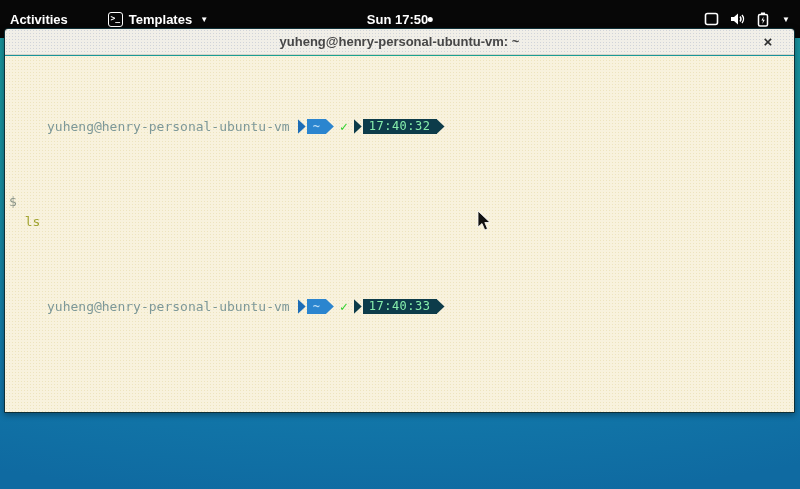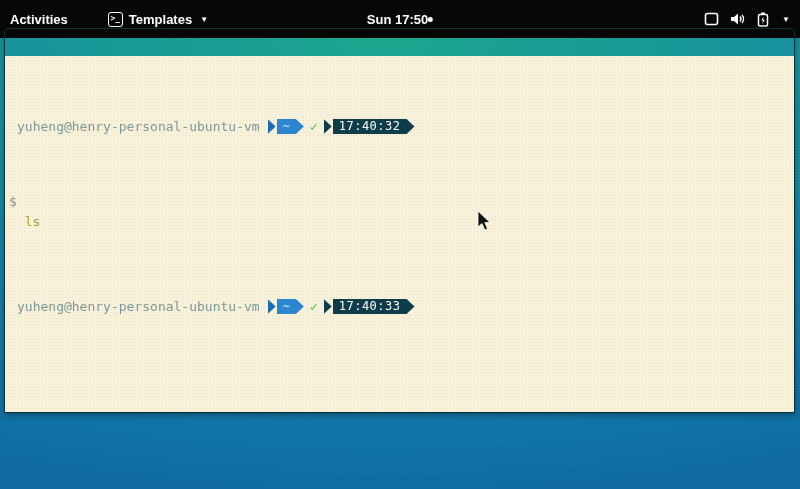--- a/index.html
+++ b/index.html
@@ -57,35 +57,35 @@
   .term {
     position:absolute; top:27px; left:0; right:0; bottom:0;
     background-color:#f8f2dd;
     background-image:radial-gradient(rgba(214,196,120,0.30) 1px, transparent 1px);
     background-size:3px 3px;
     font-family:"DejaVu Sans Mono", monospace; font-size:13px; line-height:15px;
     color:#333; padding:3px 2px; white-space:pre;
   }
   .line { height:15px; display:flex; align-items:center; }
   .prompt-line { padding-left:10px; }
-  .user { color:#7d9898; }
+  .user { color:#7d9898;margin-left:30px; }
 
   
   .pl { display:flex; align-items:center; height:15px; margin-left:8px; }
   .pl-arrow { width:8px; height:15px; clip-path:polygon(0 0,100% 50%,0 100%); flex:none; }
   .pl-body {
     height:15px; display:flex; align-items:center; padding:0 6px;
     font-size:12px; margin-left:1px;
   }
   .cwd-arrow-l { background:#1d6db6; }
   .cwd-body { background:#2b85cf; color:#b9dbf4; font-weight:bold; }
   .cwd-arrow-r { background:#2b85cf; }
   .check { color:#2fd12f; font-weight:bold; margin:0 6px; font-size:13px; }
   .time-arrow-l { background:#0d3c4a; }
-  .time-body { background:#0d3c4a; color:#ffffff; letter-spacing:0.5px; }
+  .time-body { background:#0d3c4a; color:#86efac; letter-spacing:0.5px; }
   .time-arrow-r { background:#0d3c4a; }
 
   .dollar { color:#8a9488; padding-left:2px; }
   .cmd { color:#a2a432;margin-top:40px; }
   .ls-line { color:#2f9e9e; padding-left:2px; }
 
   
   .pointer { position:absolute; left:477px; top:210px; }
 </style>
 </head>
@@ -114,20 +114,24 @@
     <svg width="12" height="15" viewBox="0 0 12 15">
       <rect x="4" y="0.5" width="4" height="2" fill="#fff"></rect>
       <rect x="1.5" y="2.5" width="9" height="11.5" rx="1.5" fill="none" stroke="#fff" stroke-width="1.5"></rect>
       <polygon points="6.6,4.5 4.4,8.6 6,8.6 5.4,12 7.8,7.7 6.1,7.7" fill="#fff"></polygon>
     </svg>
     <span class="caret-down">▼</span>
   </div>
 </div>
 
 <div class="window">
+  <div class="titlebar">
+    <span>yuheng@henry-personal-ubuntu-vm: ~</span>
+    <span class="close-btn">×</span>
+  </div>
 
   <div class="term">
 
     
     <div class="line prompt-line">
       <span class="user">yuheng@henry-personal-ubuntu-vm</span>
       <span class="pl">
         <span class="pl-arrow cwd-arrow-l"></span>
         <span class="pl-body cwd-body">~</span>
         <span class="pl-arrow cwd-arrow-r"></span>

